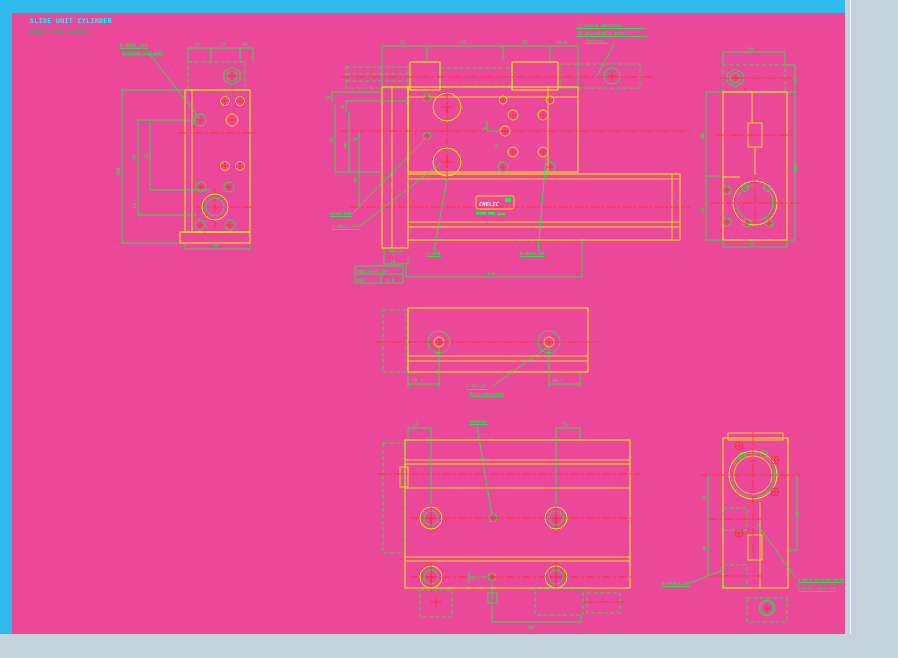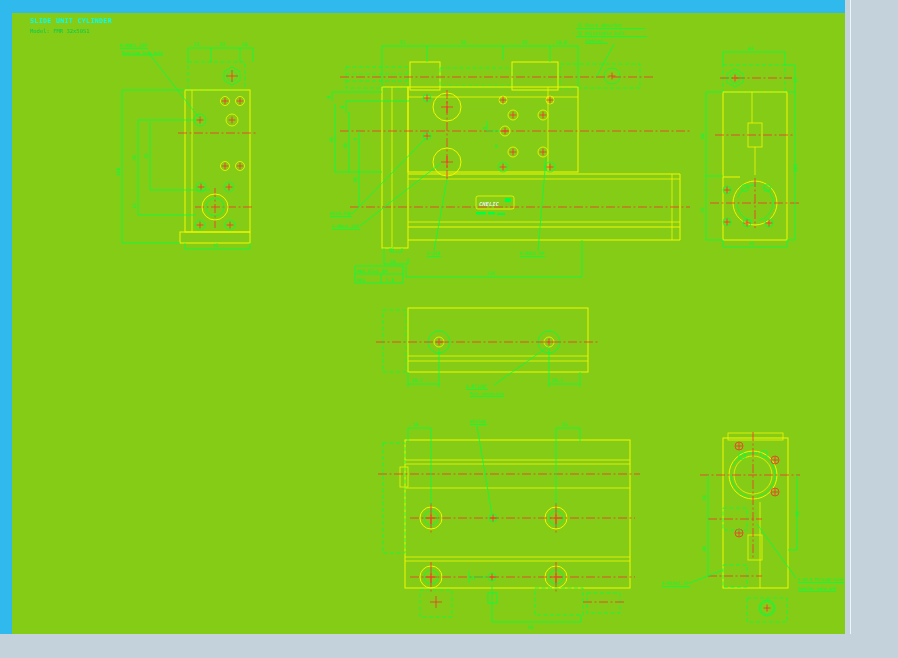--- a/index.html
+++ b/index.html
@@ -1,21 +1,21 @@
 <!DOCTYPE html>
 <html><head>
 <meta charset="utf-8">
 <style>
   html,body{margin:0;padding:0;background:#c4d3db;}
   .stage{position:relative;width:898px;height:658px;background:#2fb9ec;overflow:hidden;
          font-family:"DejaVu Sans Mono","Liberation Mono",monospace;}
   .panel-right{position:absolute;left:845px;top:0;width:53px;height:658px;background:#c4d3db;}
   .panel-right .gline{position:absolute;left:5px;top:0;width:1px;height:658px;background:#eef6fa;}
   .panel-bottom{position:absolute;left:0;top:634px;width:898px;height:24px;background:#c4d3db;}
-  .canvas{position:absolute;left:12px;top:13px;width:833px;height:621px;background:#84cc16;}
+  .canvas{position:absolute;left:12px;top:13px;width:833px;height:621px;background:#ec4899;}
   svg text{font-family:"DejaVu Sans Mono","Liberation Mono",monospace;fill:#00ff41;}
   .y{stroke:#f6f600;fill:none;stroke-width:1;}
   .y2{stroke:#f6f600;fill:none;stroke-width:.8;}
   .g{stroke:#00ff41;fill:none;stroke-width:.8;}
   .gd{stroke:#00ff41;fill:none;stroke-width:.8;stroke-dasharray:4 2.5;}
   .r{stroke:#ff2d2d;fill:none;stroke-width:.8;}
   .rc{stroke:#ff2d2d;fill:none;stroke-width:.8;stroke-dasharray:9 2.5 2 2.5;}
   .gfill{fill:#00ff41;stroke:none;}
   .td{font-size:4.6px;} .tl{font-size:4.5px;} .t4{font-size:4px;} .ts{font-size:3.8px;}
   .tc{fill:#00ffff;font-size:6.5px;font-weight:bold;letter-spacing:.4px;}

